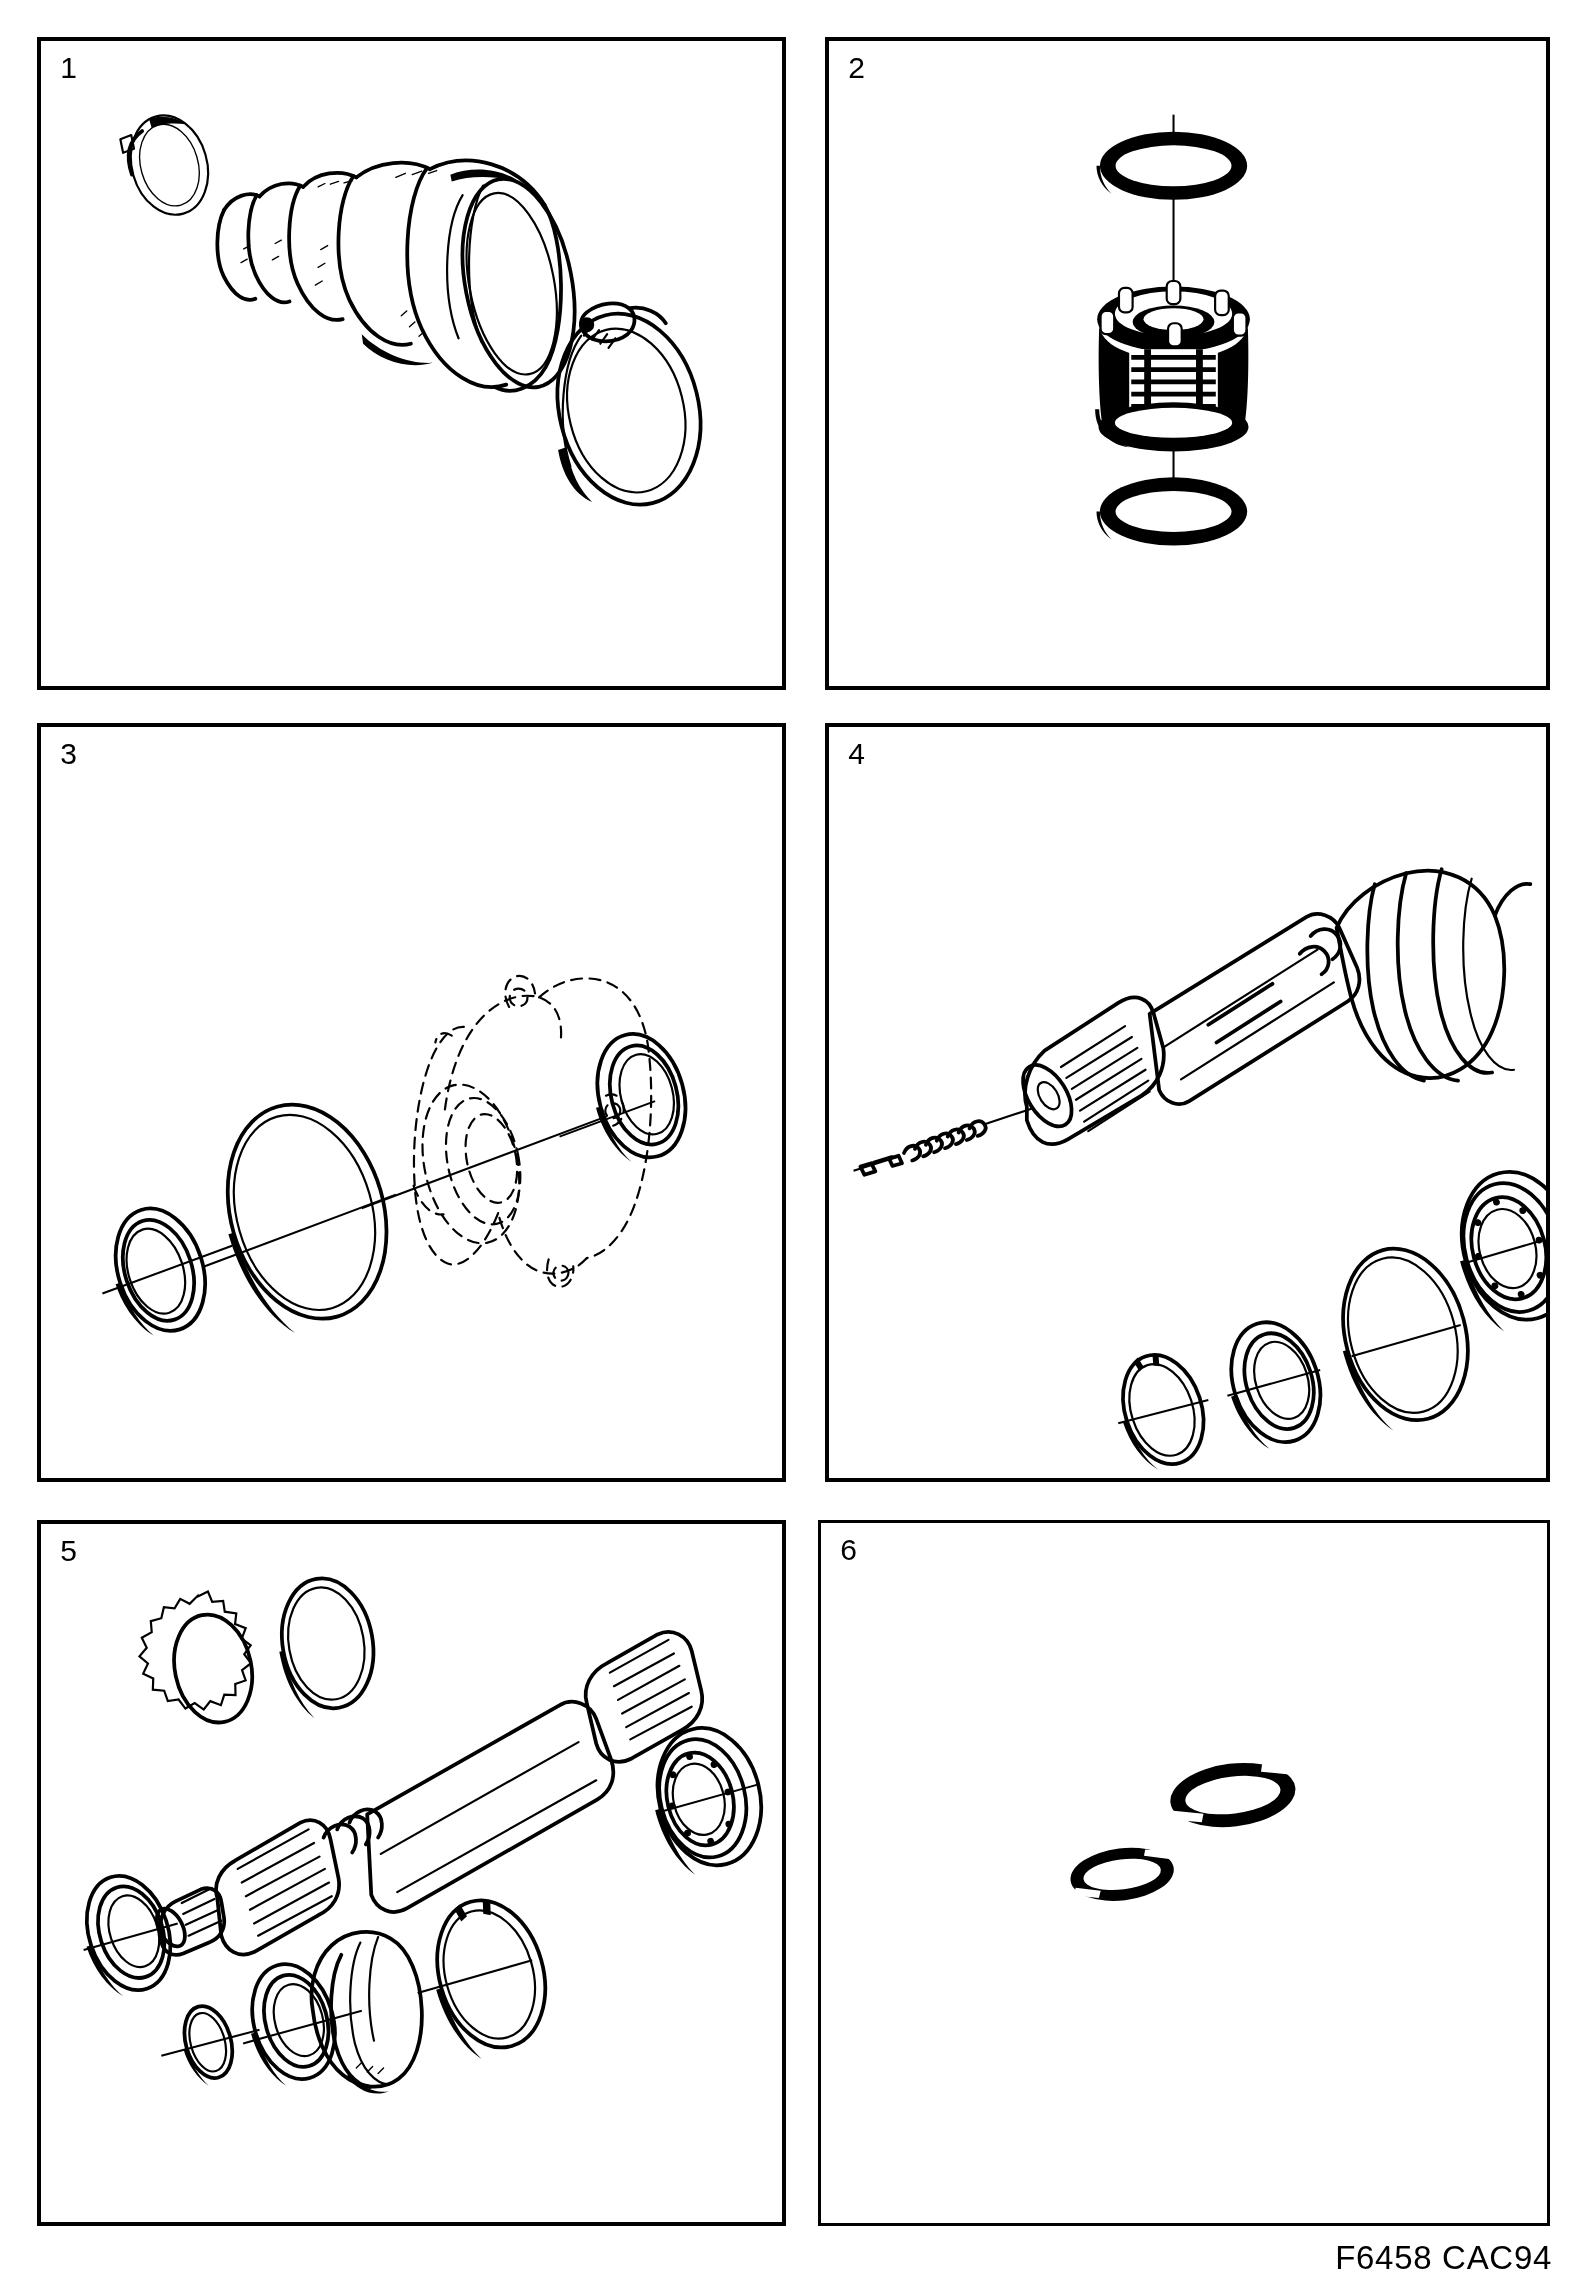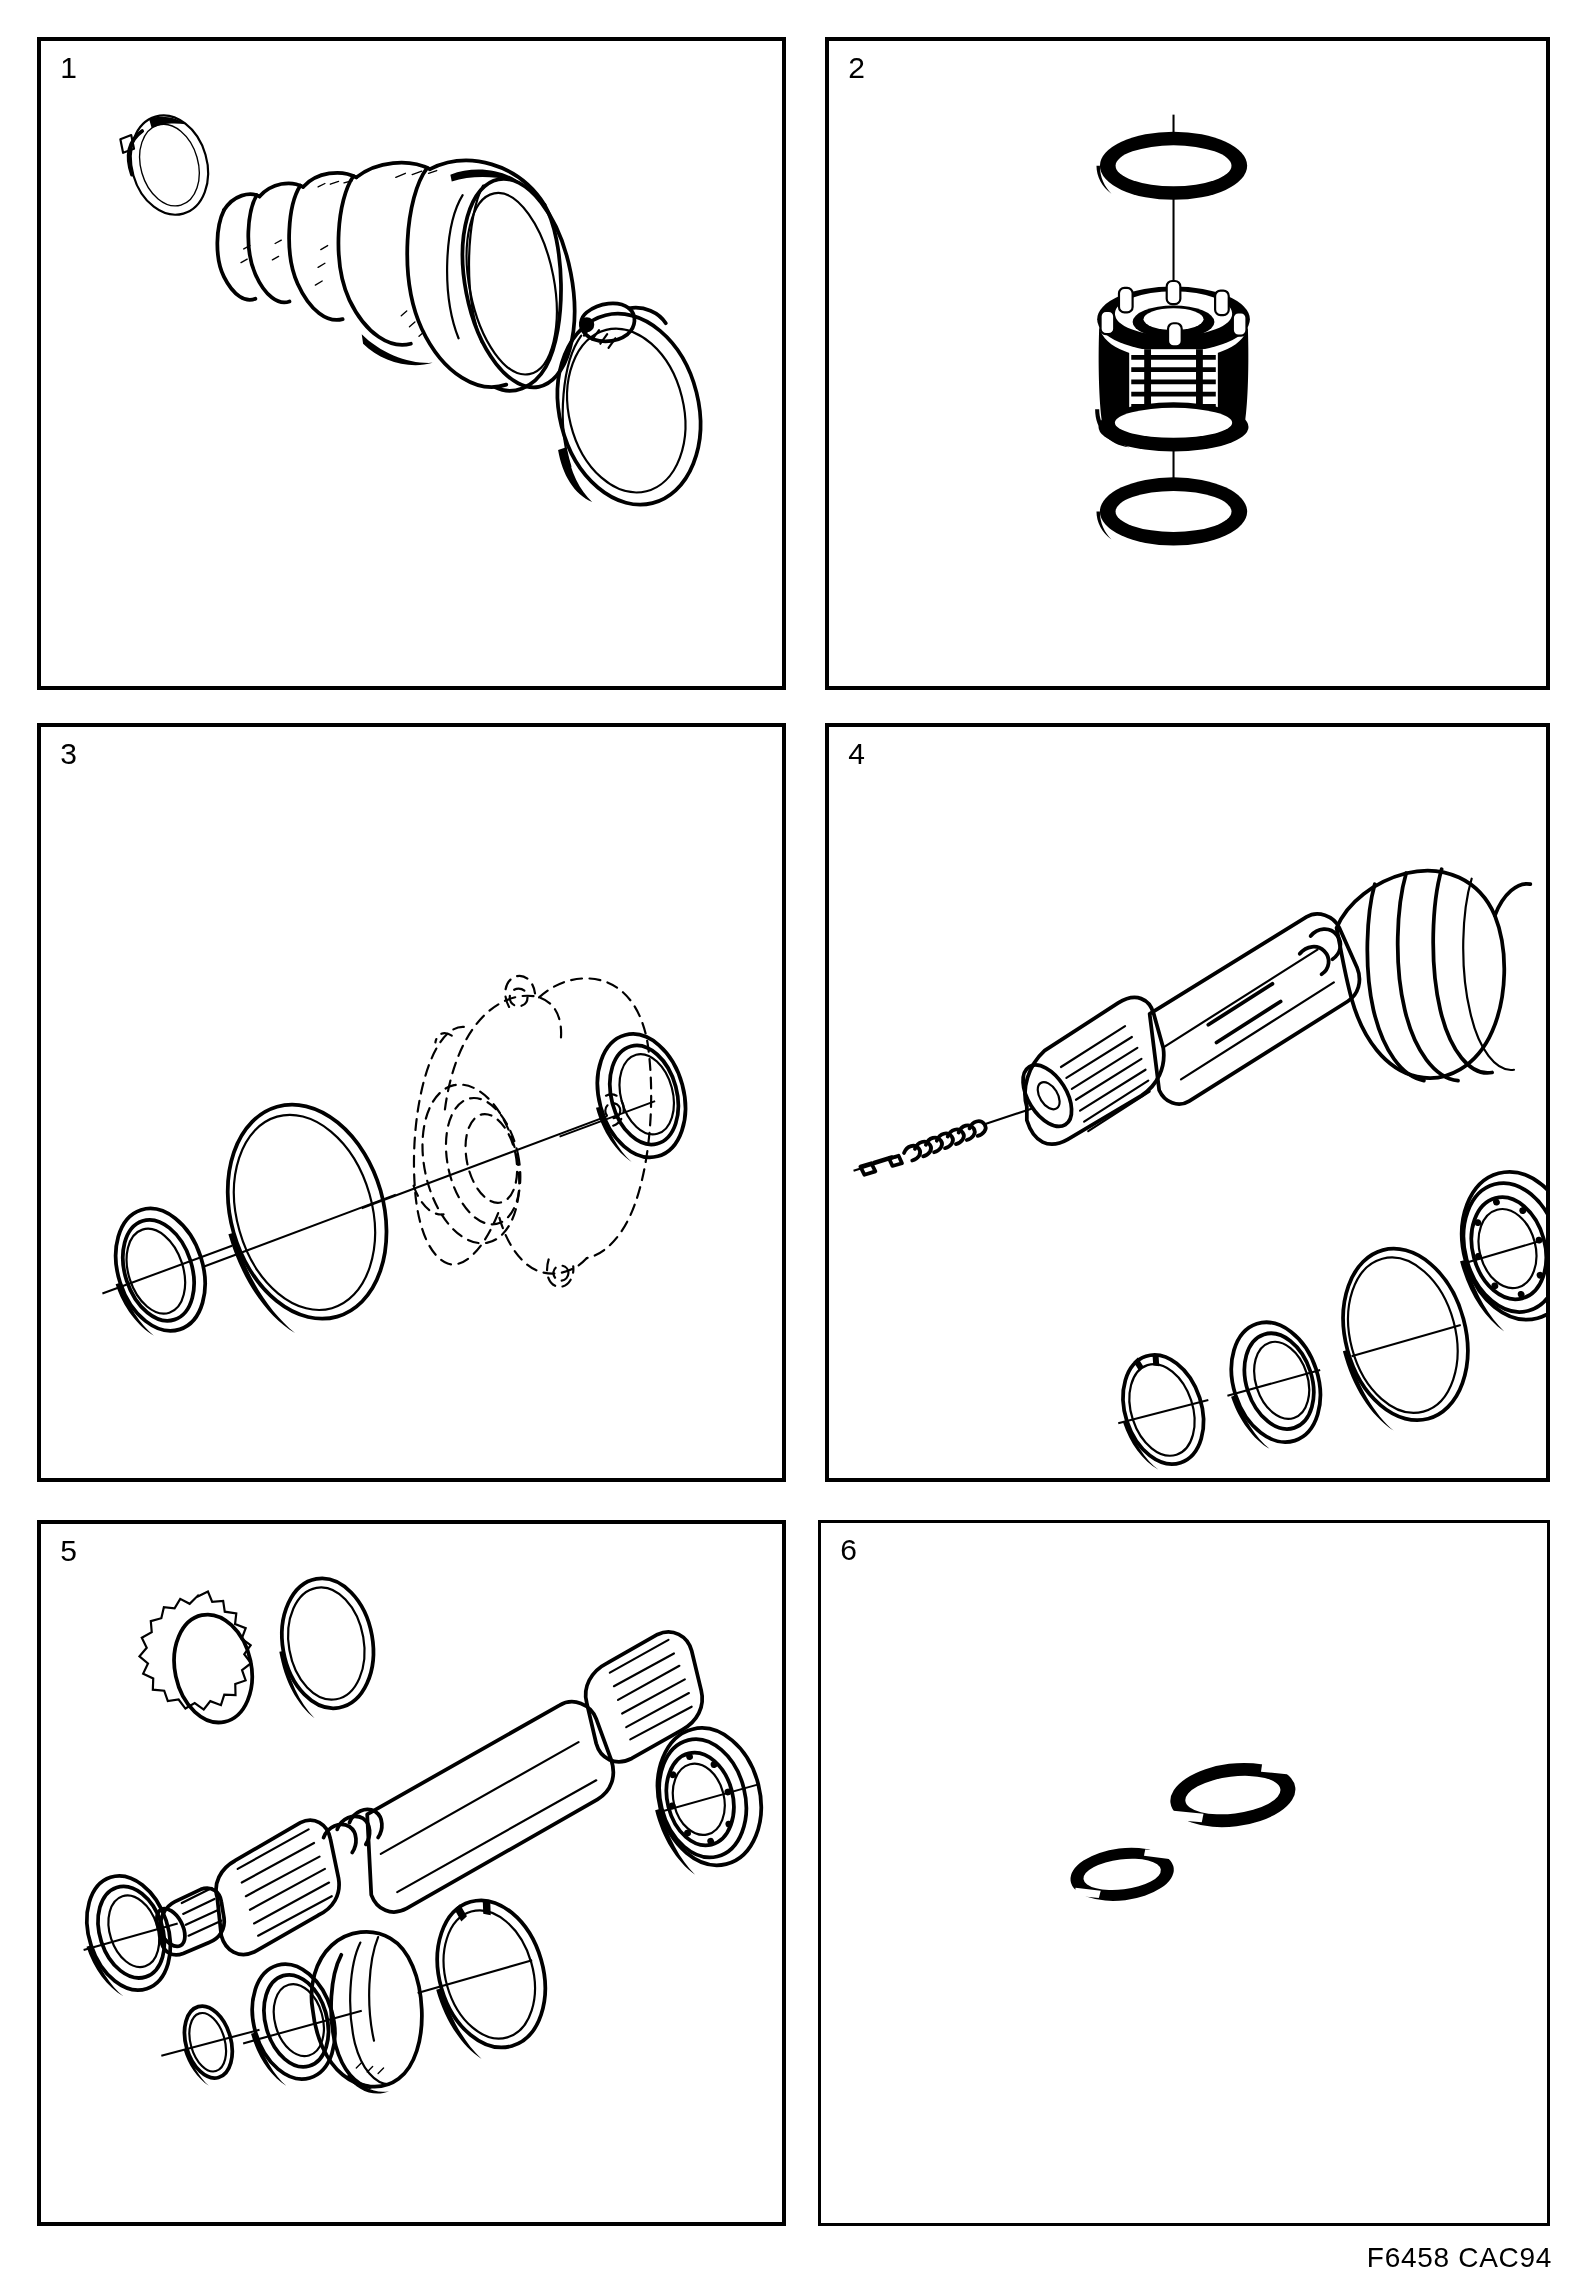--- a/index.html
+++ b/index.html
@@ -50,21 +50,21 @@
     width: 100%;
     height: 100%;
     pointer-events: none;
   }
 
   .caption {
     position: absolute;
     right: 43px;
     top: 2240px;
     font-family: "Liberation Sans", sans-serif;
-    font-size: 28px;
+    font-size: 33px;
     line-height: 36px;
     color: #000000;
     white-space: nowrap;
     letter-spacing: 0.7px;
   }
 
   svg { display: block; }
   .ln  { fill: none; stroke: #000; stroke-width: 3.2; stroke-linecap: round; stroke-linejoin: round; }
   .ln2 { fill: none; stroke: #000; stroke-width: 5.5; stroke-linecap: round; stroke-linejoin: round; }
   .lnT { fill: none; stroke: #000; stroke-width: 2.0; stroke-linecap: round; stroke-linejoin: round; }

